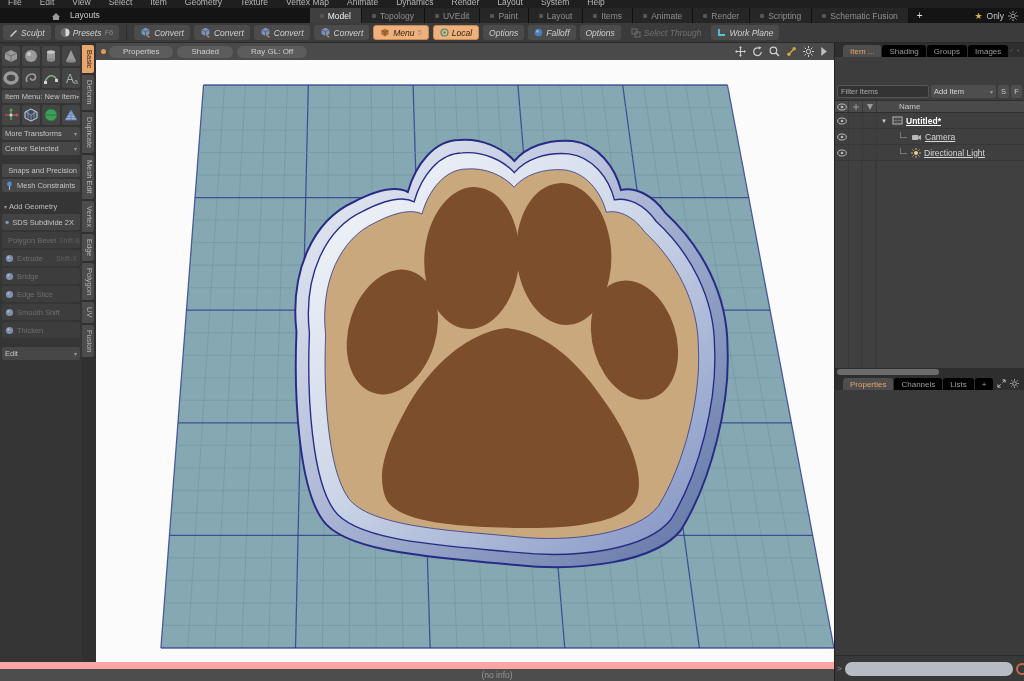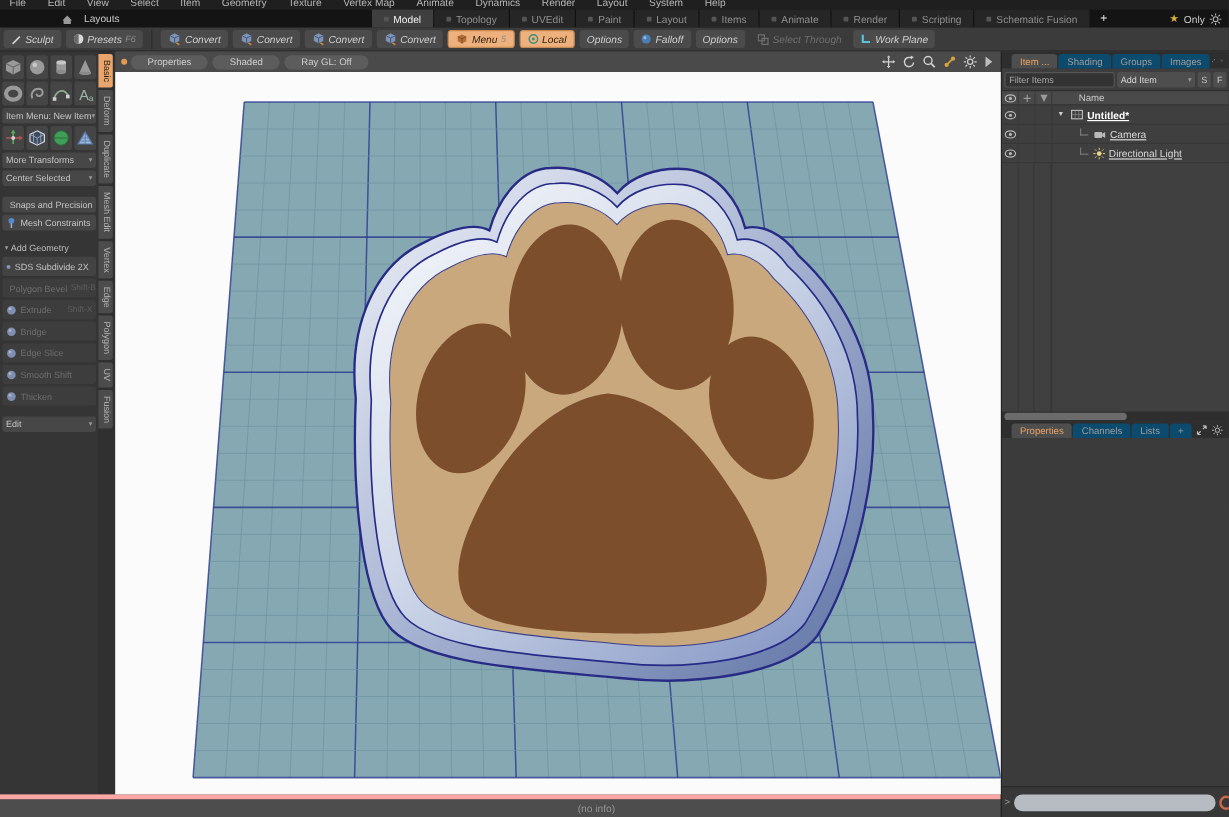--- a/index.html
+++ b/index.html
@@ -78,35 +78,35 @@
   .vptab { height:12px; background:#5c5c5c; border-radius:6px; color:#cfcfcf; font-size:8px;
     display:flex; align-items:center; padding:0 14px; }
   #vp-header .spacer { flex:1; }
   .navicons { display:flex; gap:6px; align-items:center; padding-right:2px; }
   #vp-canvas { flex:1; background:#fbfbfb; position:relative; overflow:hidden; }
   #scene { position:absolute; inset:0; width:100%; height:100%; }
   .gmin { stroke:#6d94a1; stroke-width:0.6; }
   .gmaj { stroke:#2a3a8e; stroke-width:1.3; opacity:0.8; }
 
   
-  #bottombar { flex:0 0 19px; background:#4d4d4d; border-top:4px solid #fca5a5;
+  #bottombar { flex:0 0 19px; background:#4d4d4d; border-top:7px solid #fca5a5;
     display:flex; align-items:center; justify-content:center; padding-left:160px; }
   #bottombar span { font-size:8.5px; color:#969696; }
 
   
   #rightpanel { width:190px; background:#3d3d3d; border-left:1px solid #222;
     display:flex; flex-direction:column; }
   .ptabs { flex:0 0 14px; background:#2e2e2e; display:flex; align-items:flex-end; gap:1px;
     padding:1px 2px 0 8px; }
-  .ptab { height:12px; background:#0c4a6e; border-radius:3px 3px 0 0; font-size:8px;
+  .ptab { height:12px; background:#000000; border-radius:3px 3px 0 0; font-size:8px;
     color:#9c9c9c; display:flex; align-items:center; padding:0 7px; white-space:nowrap; }
   .ptab.active { background:#4e4e4e; color:#e8a468; }
   .ptabs .spacer { flex:1; }
   .ptabs .picon { margin-bottom:2px; margin-right:3px; }
-  #filter-row { flex:0 0 18px; display:flex; align-items:center; gap:2px; padding:2px; }
+  #filter-row { flex:0 0 18px; display:flex; align-items:center; gap:2px; padding:2px;margin-top:25px; }
   #filter-input { width:92px; height:13px; background:#333; border:1px solid #555;
     border-radius:2px; color:#cfcfcf; font-size:7.5px; padding:0 3px; }
   #filter-input::placeholder { color:#a9a9a9; }
   #additem { flex:1; height:13px; background:#4e4e4e; border-radius:2px; display:flex;
     align-items:center; justify-content:space-between; font-size:7.5px; color:#d6d6d6;
     padding:0 3px; white-space:nowrap; }
   .sqbtn { width:11px; height:13px; background:#4e4e4e; border-radius:2px; color:#c9c9c9;
     font-size:7.5px; display:flex; align-items:center; justify-content:center; flex:none; }
   #list-header { flex:0 0 13px; background:#4a4a4a; border-top:1px solid #2d2d2d;
     border-bottom:1px solid #2d2d2d; display:flex; align-items:center; }

